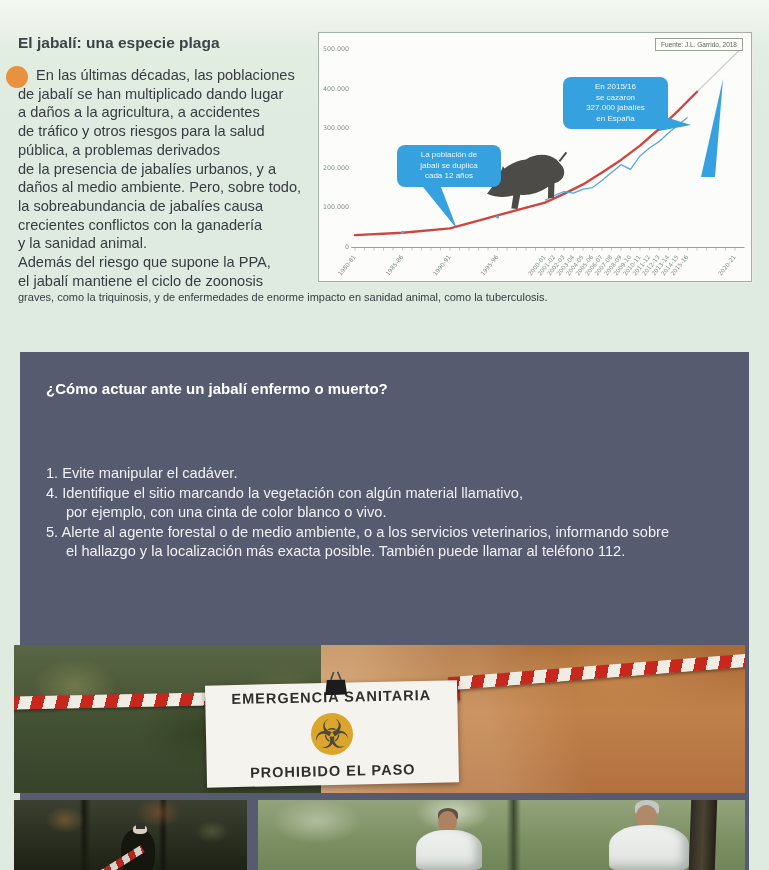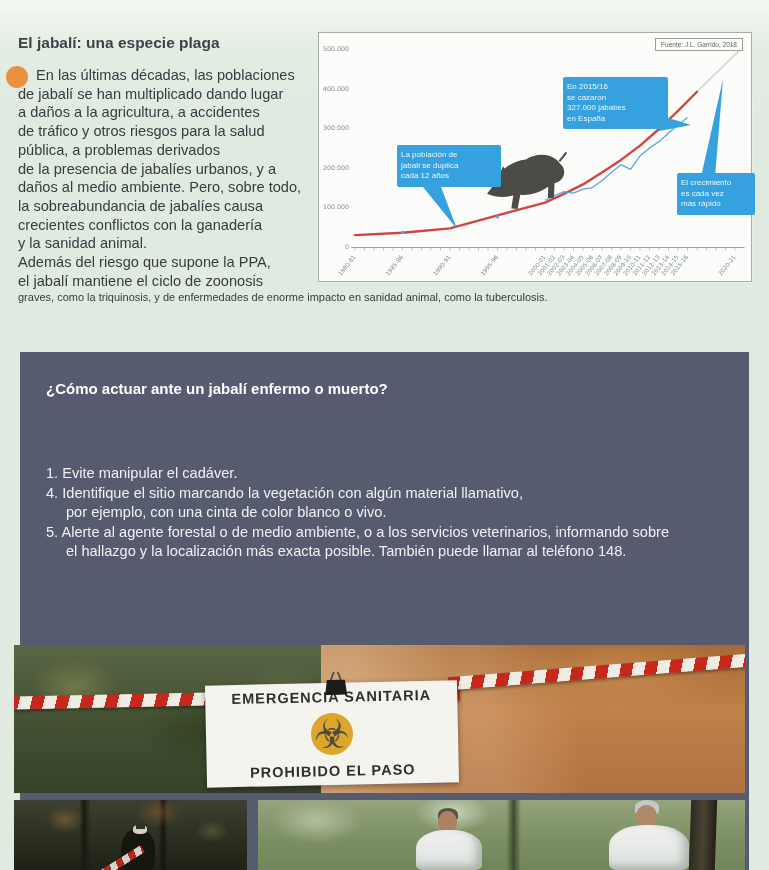--- a/index.html
+++ b/index.html
@@ -17,21 +17,21 @@
          white-space:pre-line;text-indent:18px;color:#363c41;}
   .intro-tail{position:absolute;left:18px;top:291px;width:745px;font-size:11px;color:#363c41;}
 
   
   .chart{position:absolute;left:318px;top:32px;width:432px;height:248px;background:#fcfcfa;
          border:1px solid #a6afa5;box-shadow:0 0 0 1px #e8eee6;}
   .chart svg{position:absolute;left:0;top:0;font-family:"DejaVu Sans",sans-serif;}
   .fuente{position:absolute;right:8px;top:5px;border:1px solid #99a096;background:#fdfdfb;
           font-size:6.5px;color:#5c645c;padding:2px 5px;}
   .callout{position:absolute;background:#35a1de;color:#eef7fd;font-size:8px;line-height:10.5px;
-           text-align:left;padding:5px 4px;border-radius:2px;white-space:pre-line;}
+           text-align:center;padding:5px 4px;border-radius:8px;white-space:pre-line;}
   .co1{left:78px;top:112px;width:96px;}
   .co2{left:244px;top:44px;width:97px;}
   .co3{left:358px;top:140px;width:70px;}
 
   
   .action-box{position:absolute;left:20px;top:352px;width:729px;height:518px;background:#575b6f;color:#f1f1f4;}
   .action-heading{position:absolute;left:26px;top:28px;font-size:15px;font-weight:bold;color:#ffffff;}
   .action-intro{position:absolute;left:26px;top:60px;width:690px;font-size:14.6px;line-height:19.5px;white-space:pre-line;}
   .action-list{position:absolute;left:26px;top:112px;width:690px;font-size:14.6px;line-height:19.5px;}
   .action-item{padding-left:20px;text-indent:-20px;white-space:pre-line;}
@@ -205,33 +205,30 @@
         </g>
       </svg>
     <div class="fuente" data-interactable="false">Fuente: J.L. Garrido, 2018</div>
     <div class="callout co1" data-interactable="false">La población de
 jabalí se duplica
 cada 12 años</div>
     <div class="callout co2" data-interactable="false">En 2015/16
 se cazaron
 327.000 jabalíes
 en España</div>
-    <div class="callout co3" data-interactable="false">El crecimiento
-es cada vez
-más rápido</div>
   </div>
 
   <div class="action-box" data-interactable="false">
     <div class="action-heading" data-interactable="false">¿Cómo actuar ante un jabalí enfermo o muerto?</div>
     <div class="action-list" id="action-list" data-interactable="false">
         <div class="action-item" data-interactable="false">1. Evite manipular el cadáver.</div>
         <div class="action-item" data-interactable="false">4. Identifique el sitio marcando la vegetación con algún material llamativo,
 por ejemplo, con una cinta de color blanco o vivo.</div>
         <div class="action-item" data-interactable="false">5. Alerte al agente forestal o de medio ambiente, o a los servicios veterinarios, informando sobre
-el hallazgo y la localización más exacta posible. También puede llamar al teléfono 148.</div>
+el hallazgo y la localización más exacta posible. También puede llamar al teléfono 112.</div>
       </div>
   </div>
 
   <div class="photo photo-main" data-interactable="false">
     <div class="veg" data-interactable="false"></div>
     <div class="dirt" data-interactable="false"></div>
     <div class="tape tape-left" data-interactable="false"></div>
     <div class="tape tape-right" data-interactable="false"></div>
     <div class="sign" data-interactable="false">
       <div class="clip" data-interactable="false">

